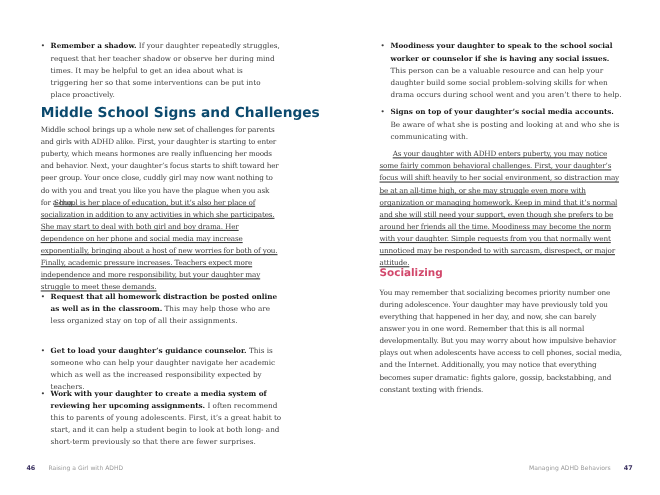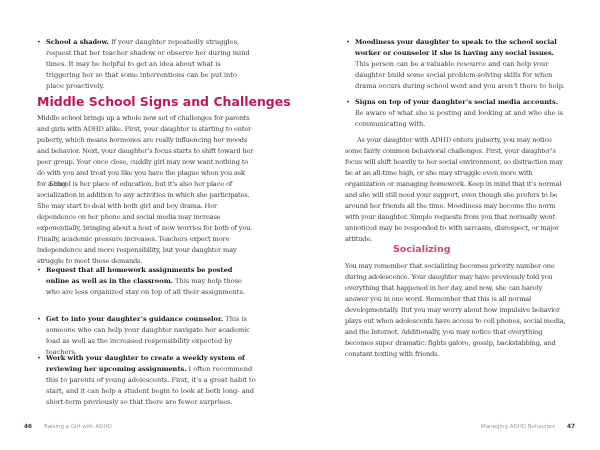--- a/index.html
+++ b/index.html
@@ -5,63 +5,63 @@
   html, body { margin: 0; padding: 0; background: #ffffff; }
   body { width: 600px; height: 450px; position: relative; overflow: hidden;
          font-family: "DejaVu Serif", serif; color: #3a3a3a; }
   .page { position: absolute; top: 0; height: 450px; }
   .left { left: 0; width: 300px; }
   .right { left: 300px; width: 300px; }
   .bullet { position: absolute; font-size: 6.6px; line-height: 11px; }
   .bullet .dot { position: absolute; left: -9px; top: 0; }
   .bullet b { color: #1a1a1a; }
   .h2 { position: absolute; font-family: "DejaVu Sans", sans-serif; font-weight: bold; }
-  .h-purple { color: #be185d; font-size: 12.5px; text-align: right; }
+  .h-purple { color: #0c4a6e; font-size: 12.5px; text-align: right; }
   .h-pink { color: #d2476b; font-size: 9.5px; }
   .para { position: absolute; font-size: 6.6px; line-height: 11px; letter-spacing: -0.15px; }
-  .indent { text-indent: 12px; }
+  .indent { text-indent: 12px; text-decoration: underline; }
   .footer { position: absolute; font-family: "DejaVu Sans", sans-serif; font-size: 5.5px; color: #9a9a9a; }
   .pagenum { position: absolute; font-family: "DejaVu Sans", sans-serif; font-size: 5.8px; font-weight: bold; color: #3b3160; }
 </style>
 </head>
 <body>
 
 <div class="page left">
   <div class="bullet" style="left:46px; top:37px; width:210px;">
-    <span class="dot">•</span><b>School a shadow.</b><span> If your daughter repeatedly struggles, request that her teacher shadow or observe her during mind times. It may be helpful to get an idea about what is triggering her so that some interventions can be put into place proactively.</span>
+    <span class="dot">•</span><b>Remember a shadow.</b><span> If your daughter repeatedly struggles, request that her teacher shadow or observe her during mind times. It may be helpful to get an idea about what is triggering her so that some interventions can be put into place proactively.</span>
   </div>
 
   <div class="h2 h-purple" style="left:37px; top:94px;">Middle School Signs and Challenges</div>
 
   <div class="para" style="left:37px; top:113px; width:218px;">Middle school brings up a whole new set of challenges for parents and girls with ADHD alike. First, your daughter is starting to enter puberty, which means hormones are really influencing her moods and behavior. Next, your daughter’s focus starts to shift toward her peer group. Your once close, cuddly girl may now want nothing to do with you and treat you like you have the plague when you ask for a hug.</div>
   <div class="para indent" style="left:37px; top:179px; width:218px;">School is her place of education, but it’s also her place of socialization in addition to any activities in which she participates. She may start to deal with both girl and boy drama. Her dependence on her phone and social media may increase exponentially, bringing about a host of new worries for both of you. Finally, academic pressure increases. Teachers expect more independence and more responsibility, but your daughter may struggle to meet these demands.</div>
 
   <div class="bullet" style="left:46px; top:265px; width:210px;">
-    <span class="dot">•</span><b>Request that all homework assignments be posted online as well as in the classroom.</b><span> This may help those who are less organized stay on top of all their assignments.</span>
+    <span class="dot">•</span><b>Request that all homework distraction be posted online as well as in the classroom.</b><span> This may help those who are less organized stay on top of all their assignments.</span>
   </div>
   <div class="bullet" style="left:46px; top:314px; width:210px;">
-    <span class="dot">•</span><b>Get to into your daughter’s guidance counselor.</b><span> This is someone who can help your daughter navigate her academic load as well as the increased responsibility expected by teachers.</span>
+    <span class="dot">•</span><b>Get to load your daughter’s guidance counselor.</b><span> This is someone who can help your daughter navigate her academic which as well as the increased responsibility expected by teachers.</span>
   </div>
   <div class="bullet" style="left:46px; top:353px; width:210px;">
-    <span class="dot">•</span><b>Work with your daughter to create a weekly system of reviewing her upcoming assignments.</b><span> I often recommend this to parents of young adolescents. First, it’s a great habit to start, and it can help a student begin to look at both long- and short-term previously so that there are fewer surprises.</span>
+    <span class="dot">•</span><b>Work with your daughter to create a media system of reviewing her upcoming assignments.</b><span> I often recommend this to parents of young adolescents. First, it’s a great habit to start, and it can help a student begin to look at both long- and short-term previously so that there are fewer surprises.</span>
   </div>
 
   <div class="pagenum" style="left:24px; top:423px;">46</div>
   <div class="footer" style="left:44px; top:423px;">Raising a Girl with ADHD</div>
 </div>
 
 <div class="page right">
   <div class="bullet" style="left:55px; top:37px; width:212px;">
     <span class="dot">•</span><b>Moodiness your daughter to speak to the school social worker or counselor if she is having any social issues.</b><span> This person can be a valuable resource and can help your daughter build some social problem-solving skills for when drama occurs during school went and you aren’t there to help.</span>
   </div>
   <div class="bullet" style="left:55px; top:97px; width:212px;">
     <span class="dot">•</span><b>Signs on top of your daughter’s social media accounts.</b><span> Be aware of what she is posting and looking at and who she is communicating with.</span>
   </div>
 
   <div class="para indent" style="left:45px; top:135px; width:222px;">As your daughter with ADHD enters puberty, you may notice some fairly common behavioral challenges. First, your daughter’s focus will shift heavily to her social environment, so distraction may be at an all-time high, or she may struggle even more with organization or managing homework. Keep in mind that it’s normal and she will still need your support, even though she prefers to be around her friends all the time. Moodiness may become the norm with your daughter. Simple requests from you that normally went unnoticed may be responded to with sarcasm, disrespect, or major attitude.</div>
 
-  <div class="h2 h-pink" style="left:45px; top:243px;margin-left:48px;">Socializing</div>
+  <div class="h2 h-pink" style="left:45px; top:243px;">Socializing</div>
 
   <div class="para" style="left:45px; top:261px; width:222px;">You may remember that socializing becomes priority number one during adolescence. Your daughter may have previously told you everything that happened in her day, and now, she can barely answer you in one word. Remember that this is all normal developmentally. But you may worry about how impulsive behavior plays out when adolescents have access to cell phones, social media, and the Internet. Additionally, you may notice that everything becomes super dramatic: fights galore, gossip, backstabbing, and constant texting with friends.</div>
 
   <div class="footer" style="left:181px; top:423px;">Managing ADHD Behaviors</div>
   <div class="pagenum" style="left:267px; top:423px;">47</div>
 </div>
 
 </body></html>

